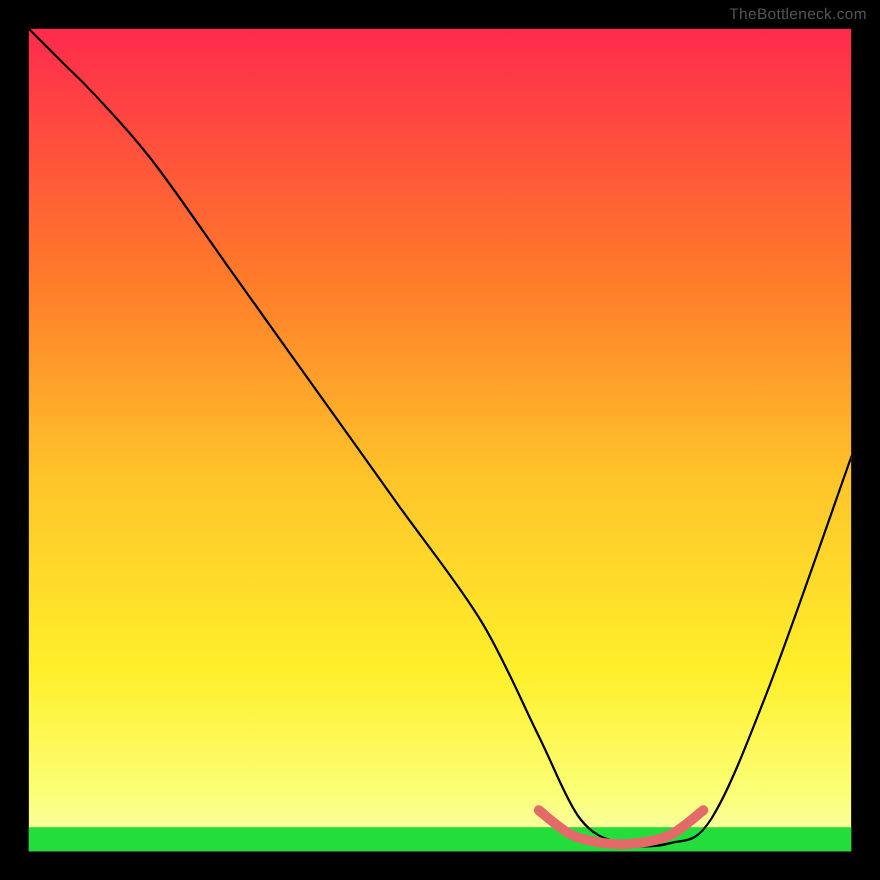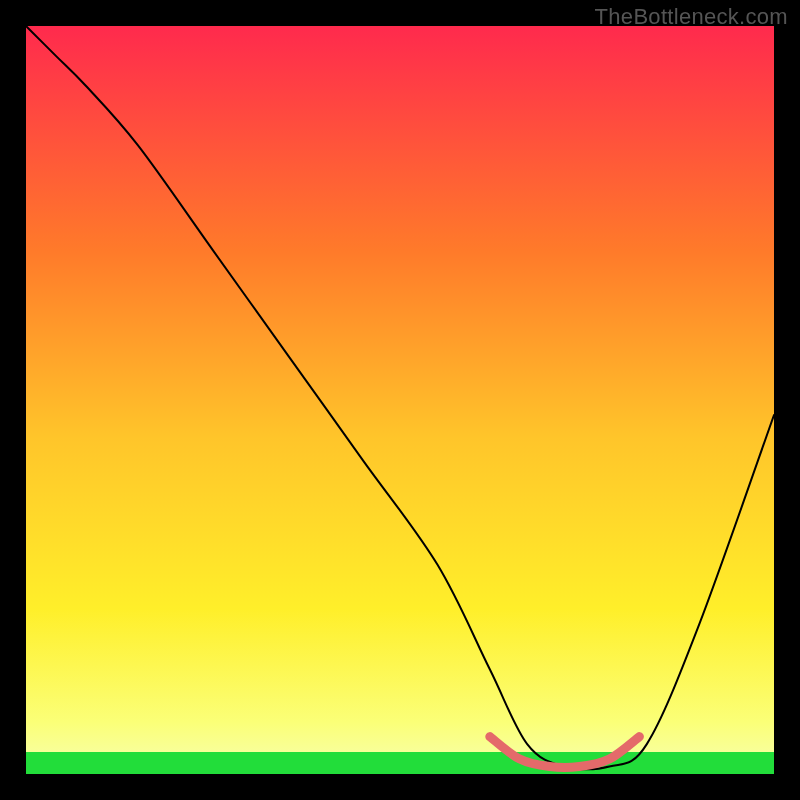--- a/index.html
+++ b/index.html
@@ -15,21 +15,21 @@
     position: relative;
     width: 800px;
     height: 800px;
     background: #000;
   }
   .watermark {
     position: absolute;
     top: 4px;
     right: 12px;
     color: #555;
-    font-size: 22px;
+    font-size: 14px;
     font-weight: 500;
     letter-spacing: 0.3px;
     user-select: none;
   }
   .plot-outer {
     position: absolute;
     left: 26px;
     top: 26px;
     width: 748px;
     height: 748px;

